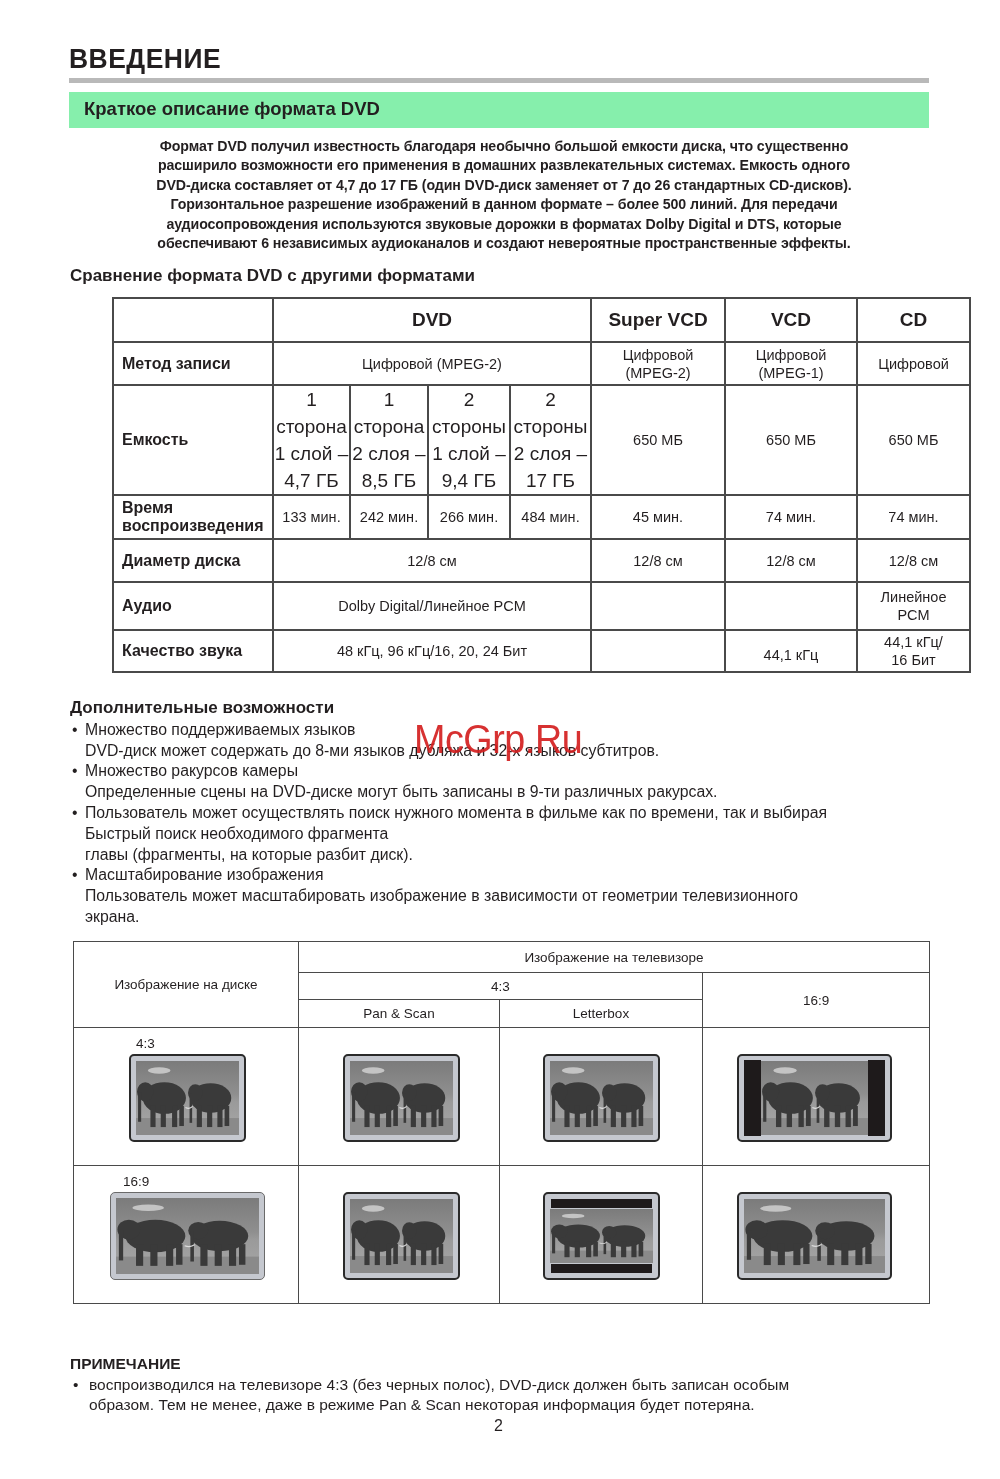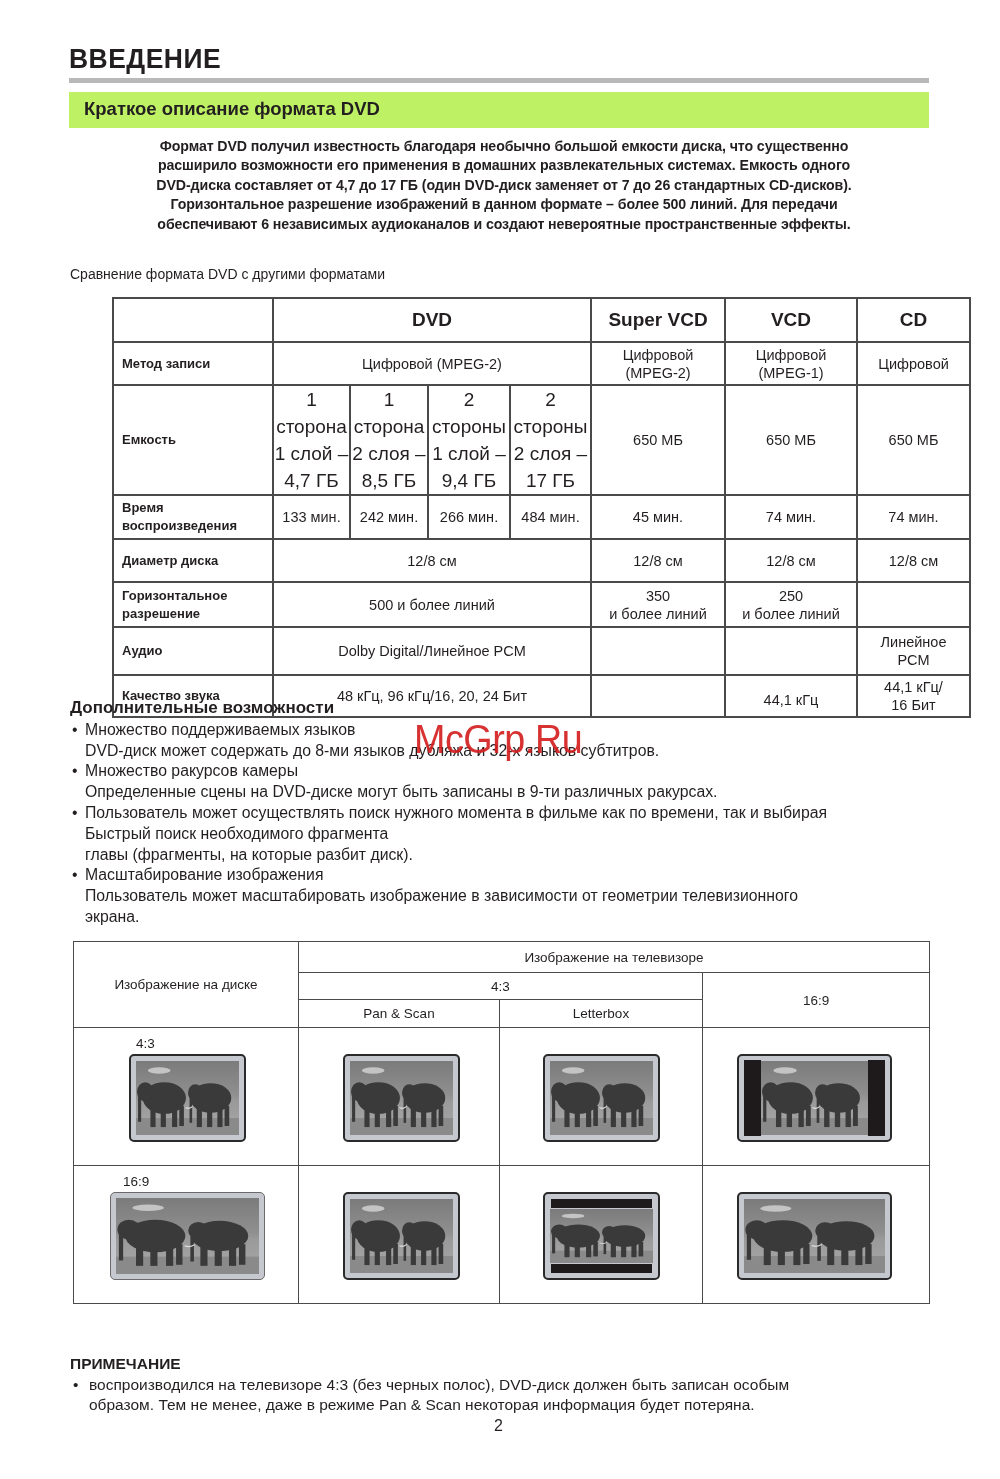--- a/index.html
+++ b/index.html
@@ -8,37 +8,37 @@
     font-family: "Liberation Sans", sans-serif; color: #231f20;
   }
   .page-title {
     position: absolute; left: 69px; top: 44px;
     font-family: "Liberation Sans", sans-serif; font-weight: bold;
     font-size: 27px; letter-spacing: 0.5px; transform: scaleX(0.98); transform-origin: left;
   }
   .title-rule { position: absolute; left: 69px; top: 78px; width: 860px; height: 5px; background: #b9b9b9; }
   .section-band {
     position: absolute; left: 69px; top: 92px; width: 860px; height: 36px;
-    background: #bef264;
+    background: #86efac;
   }
   .section-band span {
     position: absolute; left: 15px; top: 6px; font-weight: bold; font-size: 18.5px;
   }
   .intro {
     position: absolute; left: 69px; top: 137px; width: 870px;
     font-weight: bold; font-size: 14.2px; line-height: 19.4px; letter-spacing: -0.1px; text-align: center;
   }
-  .h2 { position: absolute; left: 70px; font-weight: normal; font-size: 14px; text-align: center; }
+  .h2 { position: absolute; left: 70px; font-weight: bold; font-size: 17px; text-align: center; }
   .h2.compare { top: 266px; }
   table.cmp {
     position: absolute; left: 72px; top: 297px; width: 857px;
     border-collapse: collapse; font-size: 14.5px; table-layout: fixed; margin-left: 40px;
   }
   table.cmp td { border: 2px solid #4a4a4a; text-align: center; vertical-align: middle; padding: 0; line-height: 18px; }
-  table.cmp td.rowhead { text-align: left; padding-left: 8px; font-weight: bold; font-size: 13px; }
+  table.cmp td.rowhead { text-align: left; padding-left: 8px; font-weight: bold; font-size: 16px; }
   table.cmp td.colhead { font-weight: bold; font-size: 19px; }
   table.cmp td.cap { font-size: 19px; line-height: 27px; }
   .features { position: absolute; left: 70px; top: 698px; width: 870px; font-size: 15.8px; line-height: 20.8px; }
   .features .fh { font-weight: bold; font-size: 17px; margin-bottom: 1px; }
   .features .item { position: relative; padding-left: 15px; }
   .features .bullet { position: absolute; left: 2px; top: 0; }
   .watermark {
     position: absolute; left: 414px; top: 716px; color: #d42020;
     font-size: 41px; font-family: "Liberation Sans", sans-serif; letter-spacing: -0.5px;
     opacity: 0.92; transform: scaleX(0.92); transform-origin: left;
@@ -73,20 +73,21 @@
 
 <div class="section-band">
   <span>Краткое описание формата DVD</span>
 </div>
 
 <div class="intro">
   <div>Формат DVD получил известность благодаря необычно большой емкости диска, что существенно</div>
   <div>расширило возможности его применения в домашних развлекательных системах. Емкость одного</div>
   <div>DVD-диска составляет от 4,7 до 17 ГБ (один DVD-диск заменяет от 7 до 26 стандартных CD-дисков).</div>
   <div>Горизонтальное разрешение изображений в данном формате – более 500 линий. Для передачи</div>
+  <div>аудиосопровождения используются звуковые дорожки в форматах Dolby Digital и DTS, которые</div>
   <div>обеспечивают 6 независимых аудиоканалов и создают невероятные пространственные эффекты.</div>
 </div>
 
 <div class="h2 compare">Сравнение формата DVD с другими форматами</div>
 
 <table class="cmp">
   <colgroup>
     <col style="width:160px">
       <col style="width:77px">
       <col style="width:78px">
@@ -155,36 +156,20 @@
     <td>45 мин.</td>
     <td>74 мин.</td>
     <td>74 мин.</td>
   </tr>
   <tr style="height:43px">
     <td class="rowhead">Диаметр диска</td>
     <td colspan="4">12/8 см</td>
     <td>12/8 см</td>
     <td>12/8 см</td>
     <td>12/8 см</td>
-  </tr>
-  <tr style="height:45px">
-    <td class="rowhead">
-          <div>Горизонтальное</div>
-          <div>разрешение</div>
-        </td>
-    <td colspan="4">500 и более линий</td>
-    <td>
-          <div>350</div>
-          <div>и более линий</div>
-        </td>
-    <td>
-          <div>250</div>
-          <div>и более линий</div>
-        </td>
-    <td></td>
   </tr>
   <tr style="height:48px">
     <td class="rowhead">Аудио</td>
     <td colspan="4">Dolby Digital/Линейное PCM</td>
     <td></td>
     <td></td>
     <td>
           <div>Линейное</div>
           <div>PCM</div>
         </td>

